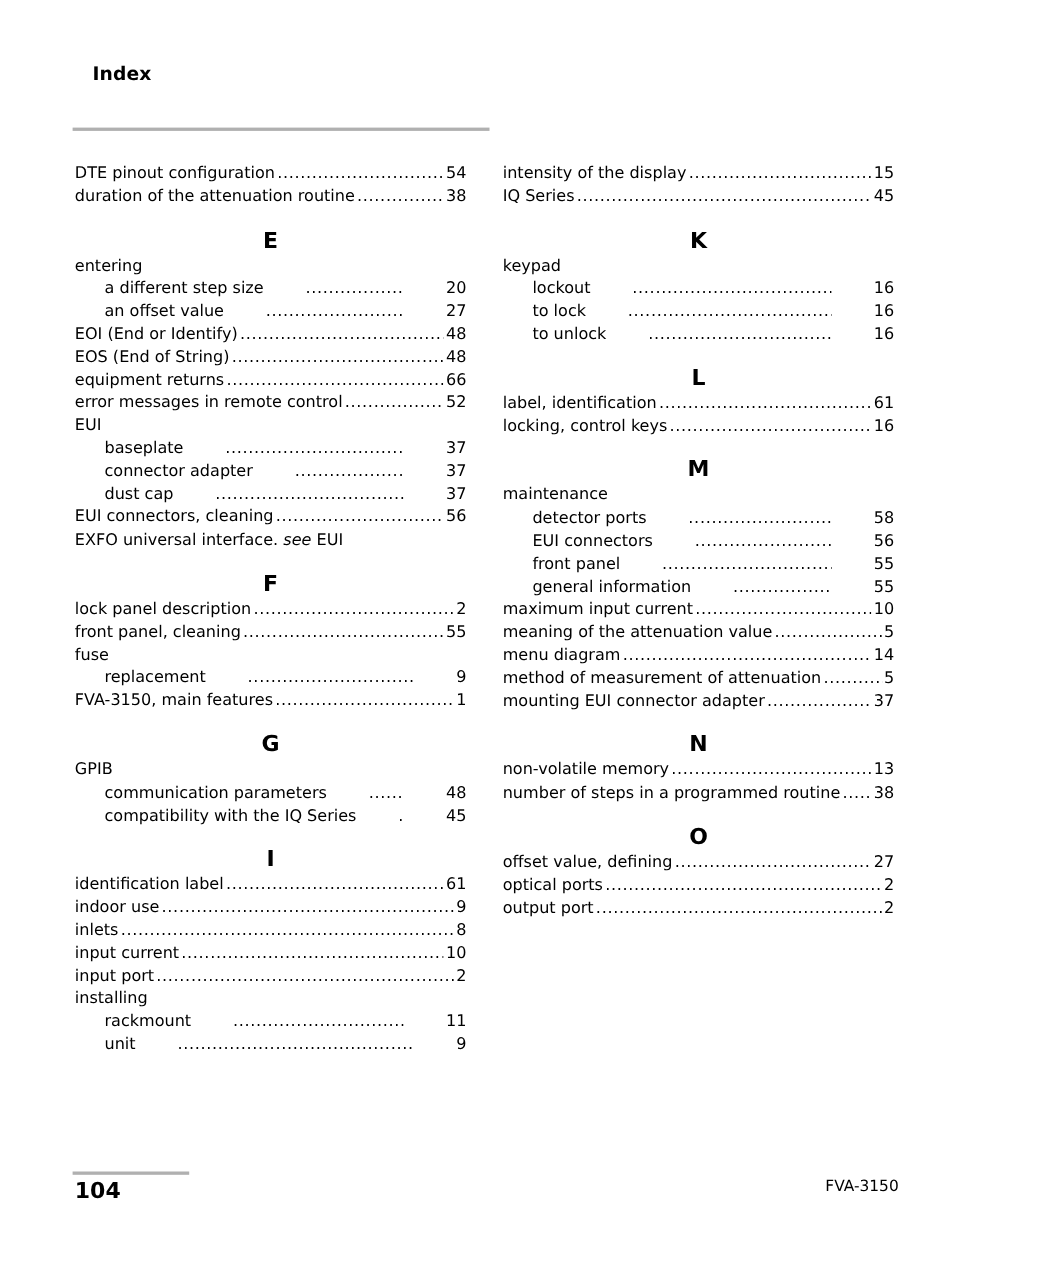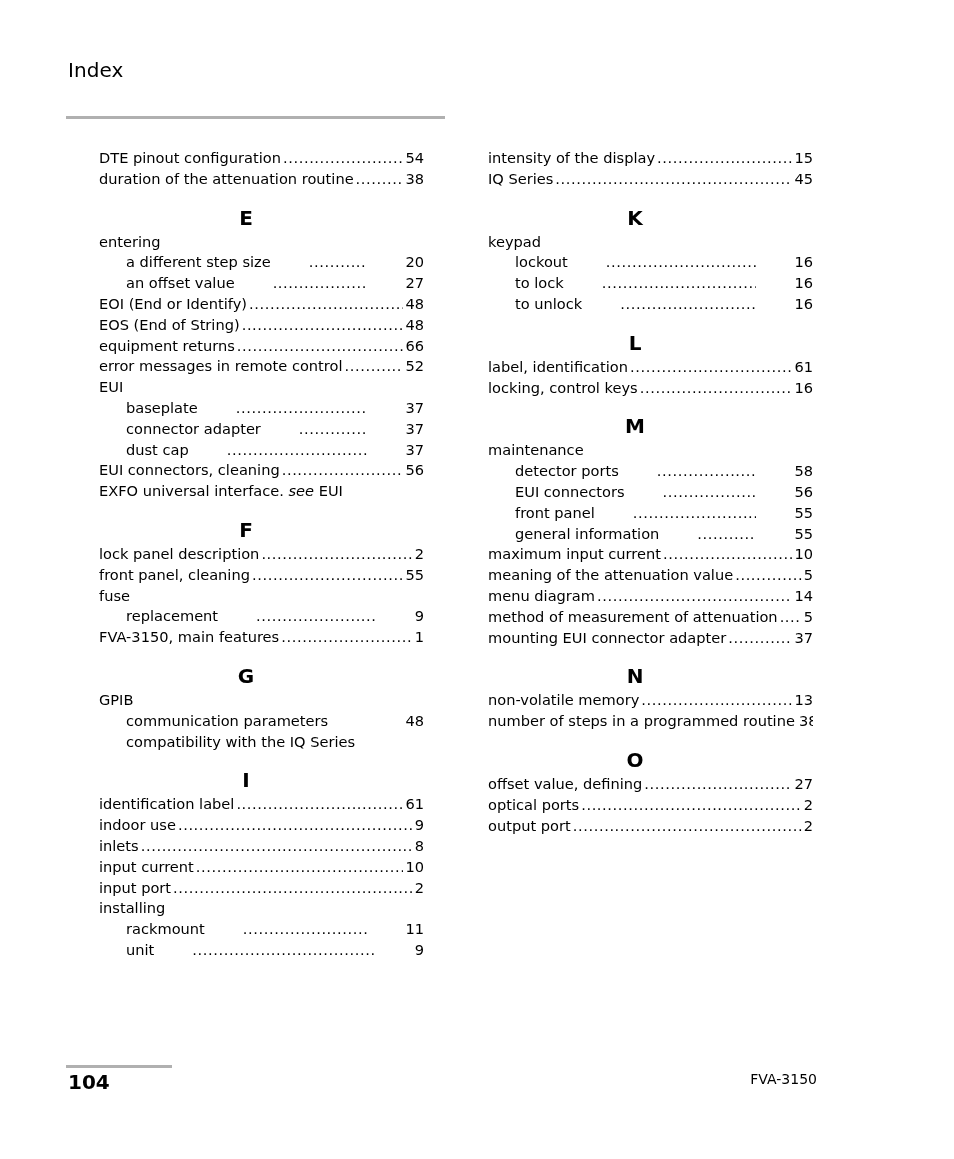--- a/index.html
+++ b/index.html
@@ -10,24 +10,24 @@
     body {
       width: 954px;
       height: 1159px;
       position: relative;
       overflow: hidden;
       font-family: "DejaVu Sans", "Liberation Sans", sans-serif;
       color: #000;
     }
     .header-title {
       position: absolute;
-      left: 68px;
+      left: 84px;
       top: 58px;
-      font-size: 20px;
-      font-weight: normal;
+      font-size: 17px;
+      font-weight: bold;
       letter-spacing: 0.1px;
     }
     .top-rule {
       position: absolute;
       left: 66px;
       top: 116px;
       width: 379px;
       height: 3px;
       background: #b0b0b0;
     }
@@ -40,21 +40,20 @@
     .col-right { left: 457px; }
 
     .entry {
       display: flex;
       align-items: baseline;
       height: 20.8px;
       line-height: 20.8px;
       font-size: 14.6px;
       white-space: nowrap;
       overflow: hidden;
-      margin-left: 31px;
     }
     .entry.sub { padding-left: 27px; gap: 36px; }
     .entry .term { flex: 0 0 auto; }
     .entry .term i { font-style: italic; }
     .entry .leader {
       flex: 1 1 auto;
       overflow: hidden;
       margin: 0 2px 0 2px;
       letter-spacing: 0.6px;
       color: #000;

